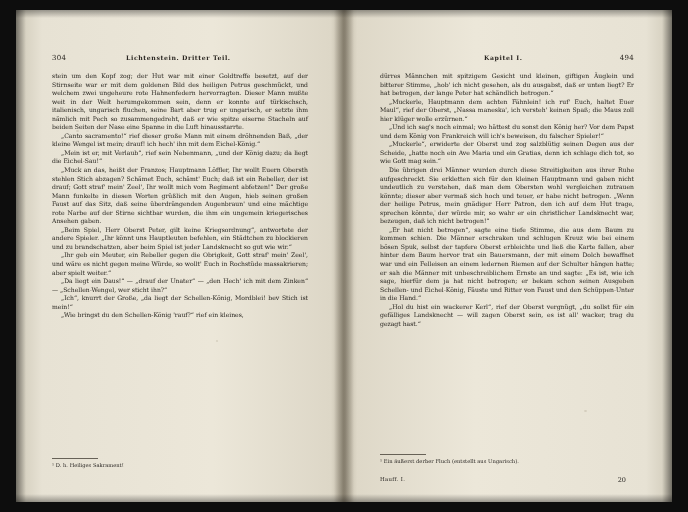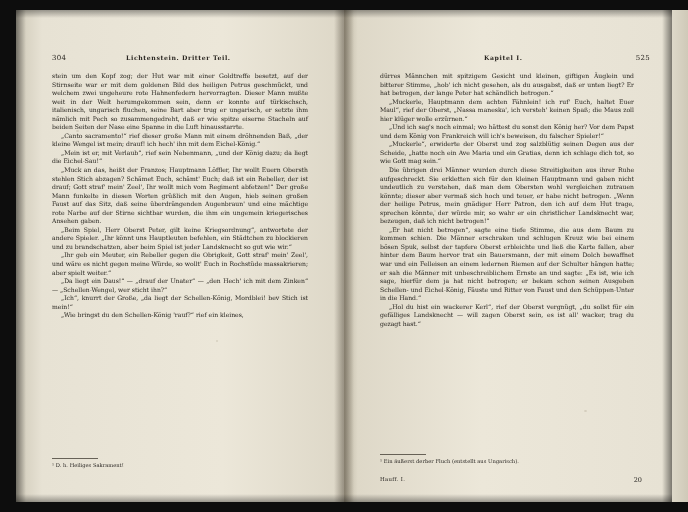--- a/index.html
+++ b/index.html
@@ -28,21 +28,20 @@
     height: 492px;
     background: #d9d4c6;
     box-shadow: 0 0 14px 6px rgba(0,0,0,0.65) inset;
   }
   .page {
     position: absolute;
     top: 0;
     height: 492px;
     background: #e6e1d2;
     overflow: hidden;
-    padding-left: 16px;
   }
   .page.left {
     left: 0;
     width: 328px;
     background: linear-gradient(to right, #cfc9b8 0px, #e7e2d4 26px, #ece7d9 60%, #ddd7c7 96%, #b9b2a0 100%);
   }
   .page.right {
     left: 328px;
     width: 328px;
     background: linear-gradient(to left, #cfc9b8 0px, #e7e2d4 26px, #ece7d9 60%, #ded8c8 96%, #bcb5a3 100%);
@@ -177,21 +176,21 @@
 
       <div class="footrule"></div>
       <div class="footnote">¹ D. h. Heiliges Sakrament!</div>
 
       <div class="fleck" style="left:60px; top:120px; width:3px; height:2px;"></div>
       <div class="fleck" style="left:200px; top:330px; width:2px; height:2px;"></div>
     </div>
 
     <div class="page right">
       <div class="runhead runhead-title">Kapitel I.</div>
-      <div class="runhead runhead-folio">525</div>
+      <div class="runhead runhead-folio">494</div>
 
       <div class="textcol">
         <p class="noind">dürres Männchen mit spitzigem Gesicht und kleinen, giftigen Äuglein und bitterer Stimme, „hob' ich nicht gesehen, als du ausgabst, daß er unten liegt? Er hat betrogen, der lange Peter hat schändlich betrogen.“</p>
         <p>„Muckerle, Hauptmann dem achten Fähnlein! ich ruf' Euch, haltet Euer Maul“, rief der Oberst, „Nassa maneska', ich versteh' keinen Spaß; die Maus zoll hier klüger wolle erzürnen.“</p>
         <p>„Und ich sag's noch einmal; wo hättest du sonst den König her? Vor dem Papst und dem König von Frankreich will ich's beweisen, du falscher Spieler!“</p>
         <p>„Muckerle“, erwiderte der Oberst und zog salzblütig seinen Degen aus der Scheide, „hatte noch ein Ave Maria und ein Gratias, denn ich schlage dich tot, so wie Gott mag sein.“</p>
         <p>Die übrigen drei Männer wurden durch diese Streitigkeiten aus ihrer Ruhe aufgeschreckt. Sie erkletten sich für den kleinen Hauptmann und gaben nicht undeutlich zu verstehen, daß man dem Obersten wohl vergleichen zutrauen könnte; dieser aber vermaß sich hoch und teuer, er habe nicht betrogen. „Wenn der heilige Petrus, mein gnädiger Herr Patron, den ich auf dem Hut trage, sprechen könnte, der würde mir, so wahr er ein christlicher Landsknecht war, bezeugen, daß ich nicht betrogen!“</p>
         <p>„Er hat nicht betrogen“, sagte eine tiefe Stimme, die aus dem Baum zu kommen schien. Die Männer erschraken und schlugen Kreuz wie bei einem bösen Spuk, selbst der tapfere Oberst erbleichte und ließ die Karte fallen, aber hinter dem Baum hervor trat ein Bauersmann, der mit einem Dolch bewaffnet war und ein Felleisen an einem ledernen Riemen auf der Schulter hängen hatte; er sah die Männer mit unbeschreiblichem Ernste an und sagte: „Es ist, wie ich sage, hierfür dem ja hat nicht betrogen; er bekam schon seinen Ausgeben Schellen- und Eichel-König, Fäuste und Ritter von Faust und den Schüppen-Unter in die Hand.“</p>
         <p>„Hol du hist ein wackerer Kerl“, rief der Oberst vergnügt, „du sollst für ein gefälliges Landsknecht — will zagen Oberst sein, es ist all' wacker, trag du gezagt hast.“</p>
       </div>

